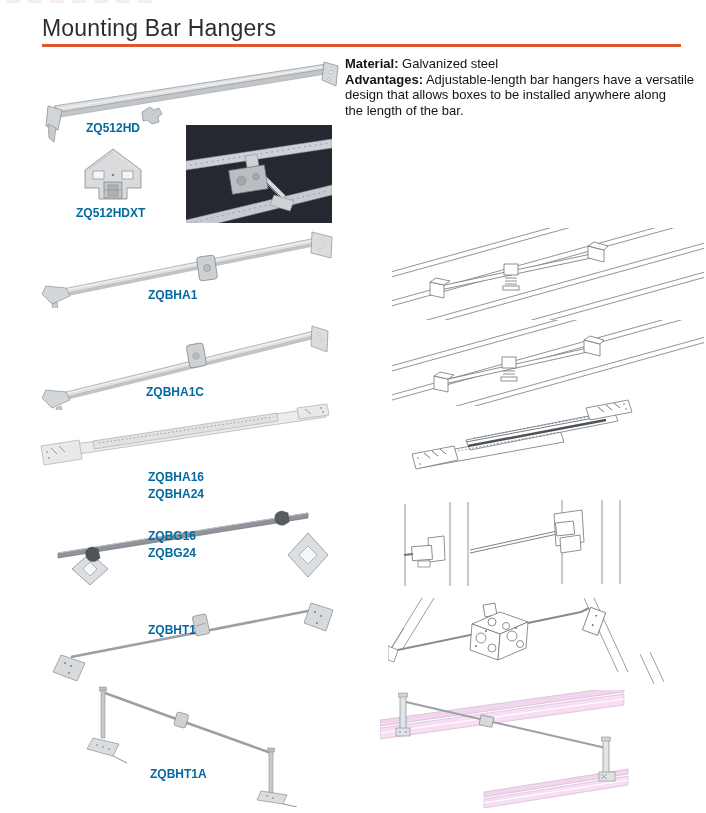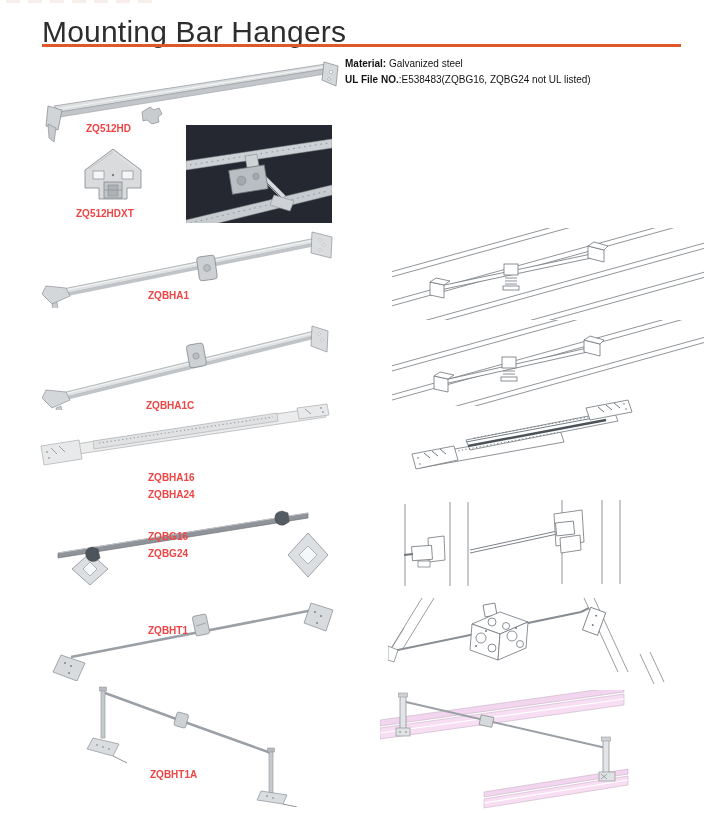--- a/index.html
+++ b/index.html
@@ -5,36 +5,36 @@
   html,body{margin:0;padding:0;background:#ffffff;}
   #page{
     position:relative;
     width:706px;height:813px;
     background:#ffffff;
     font-family:"Liberation Sans", sans-serif;
     overflow:hidden;
   }
   .title{
     position:absolute;left:42px;top:15px;
-    font-size:30px;color:#2d2d2f;letter-spacing:0.2px;
+    font-size:23px;color:#2d2d2f;letter-spacing:0.2px;
     white-space:nowrap;
   }
   .title-underline{
     position:absolute;left:42px;top:44px;width:639px;height:3px;
     background:#df5827;
   }
   .desc-block{
     position:absolute;left:345px;top:56px;width:356px;
-    font-size:10px;line-height:15.5px;color:#141414;
+    font-size:13px;line-height:15.5px;color:#141414;
   }
   .desc-block p{margin:0;white-space:pre-line;}
   .desc-block b{font-weight:bold;}
   .plabel{
     position:absolute;
-    font-size:10px;font-weight:bold;color:#ef4444;
+    font-size:12px;font-weight:bold;color:#0369a1;
     line-height:17px;white-space:nowrap;
   }
   .pline{display:block;}
   .art{position:absolute;}
   svg{display:block;}
   .top-artifact{
     position:absolute;left:6px;top:0;width:150px;height:3px;
     background:repeating-linear-gradient(90deg,
       rgba(190,120,100,0.25) 0 14px, rgba(255,255,255,0) 14px 22px);
     opacity:.5;
@@ -45,21 +45,23 @@
 
 <div id="page">
 
   <div class="top-artifact"></div>
 
   <div class="title">Mounting Bar Hangers</div>
   <div class="title-underline" style="background: rgb(223, 88, 39);"></div>
 
   <div class="desc-block">
     <p><b>Material:</b><span> Galvanized steel</span></p>
-    <p><b>UL File NO.</b><span>:E538483(ZQBG16, ZQBG24 not UL listed)</span></p>
+    <p><b>Advantages:</b><span> Adjustable-length bar hangers have a versatile
+design that allows boxes to be installed anywhere along
+the length of the bar.</span></p>
   </div>
 
   <div class="art" style="left:40px;top:56px;width:300px;height:92px">
     <svg width="300" height="92" viewBox="0 0 300 92">
       <polygon points="14,50 286,8 292,12 20,56" fill="#dcdee0" stroke="#9aa0a4" stroke-width="0.8"></polygon>
       <polygon points="20,56 292,12 292,17 20,61" fill="#c2c6ca" stroke="#9aa0a4" stroke-width="0.6"></polygon>
       <line x1="17" y1="53" x2="289" y2="10" stroke="#f2f3f4" stroke-width="1.2"></line>
       <polygon points="8,50 22,54 18,74 6,70" fill="#d2d5d8" stroke="#8d9195" stroke-width="0.8"></polygon>
       <polygon points="8,68 16,72 14,86 9,82" fill="#c8cbce" stroke="#8d9195" stroke-width="0.7"></polygon>
       <polygon points="284,6 298,10 296,30 282,24" fill="#d6d9db" stroke="#8d9195" stroke-width="0.8"></polygon>
@@ -132,21 +134,21 @@
       <polygon points="14,84 19,82 22,96 16,97" fill="#c8ccd0" stroke="#8d9195" stroke-width="0.6"></polygon>
       <polygon points="270,2 286,7 285,28 269,22" fill="#dadcde" stroke="#8d9195" stroke-width="0.7"></polygon>
       <circle cx="277" cy="10" r="1.3" fill="#ffffff" stroke="#8d9195" stroke-width="0.4"></circle>
       <circle cx="280" cy="16" r="1.3" fill="#ffffff" stroke="#8d9195" stroke-width="0.4"></circle>
       <g transform="rotate(-10 154 32)">
         <rect x="146" y="20" width="17" height="23" rx="3" fill="#cdd1d4" stroke="#878c90" stroke-width="0.8"></rect>
         <circle cx="154" cy="32" r="3.2" fill="#b9bdc1" stroke="#878c90" stroke-width="0.5"></circle>
       </g>
     </svg>
   </div>
-  <div class="plabel" style="left:146px;top:397px">ZQBHA1C</div>
+  <div class="plabel" style="left:146px;top:384px">ZQBHA1C</div>
 
   <div class="art" style="left:35px;top:402px;width:300px;height:64px">
     <svg width="300" height="64" viewBox="0 0 300 64">
       <polygon points="14,46 288,5 291,15 17,56" fill="#ececed" stroke="#b3b6b9" stroke-width="0.8"></polygon>
       <polygon points="58,39 242,11 243,19 59,47" fill="#dfe1e3" stroke="#a8abae" stroke-width="0.6"></polygon>
       <line x1="64" y1="41" x2="238" y2="15" stroke="#9a9ea2" stroke-width="1.1" stroke-dasharray="1.3,2.6"></line>
       <polygon points="6,44 44,38 47,57 9,63" fill="#e8e9ea" stroke="#aaadb0" stroke-width="0.7"></polygon>
       <line x1="16" y1="46" x2="22" y2="52" stroke="#9a9ea2" stroke-width="1"></line>
       <line x1="24" y1="44" x2="30" y2="50" stroke="#9a9ea2" stroke-width="1"></line>
       <circle cx="12" cy="50" r="0.9" fill="#9a9ea2"></circle>

